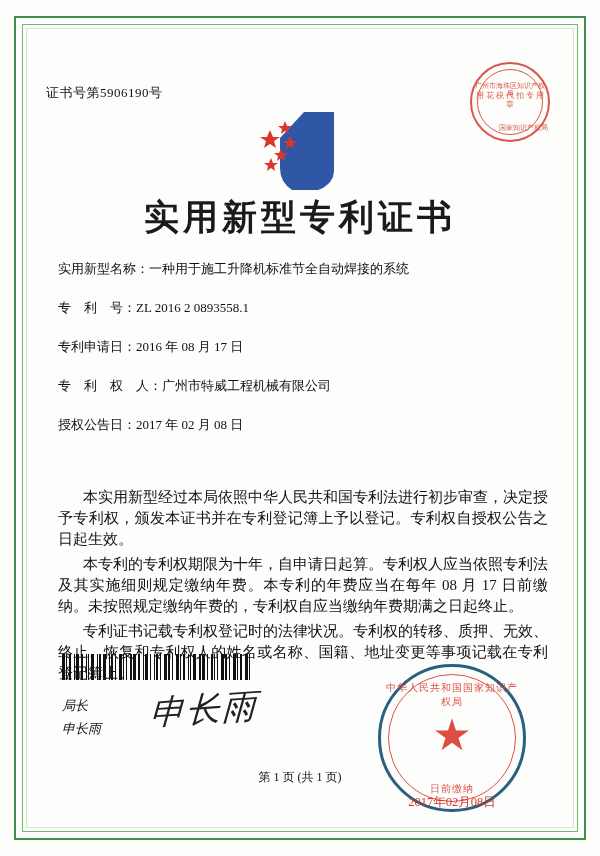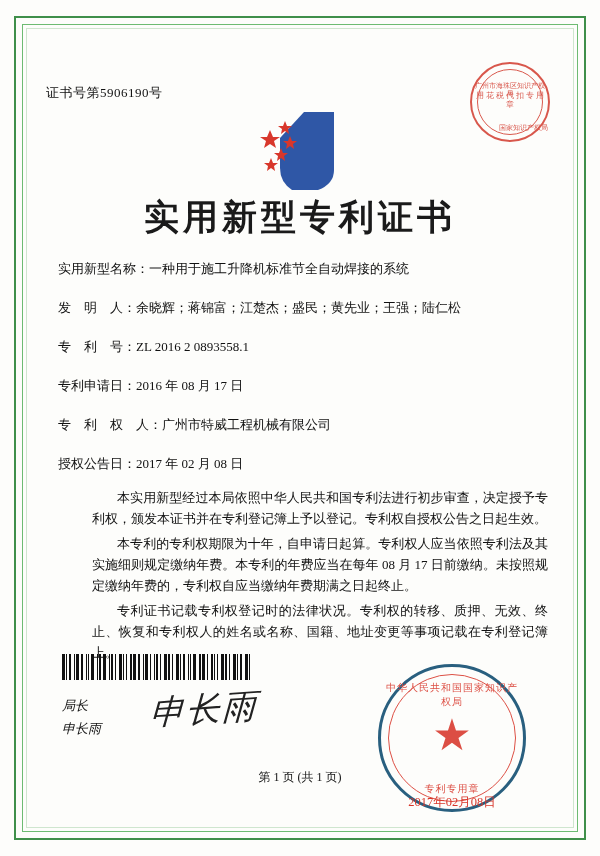--- a/index.html
+++ b/index.html
@@ -159,25 +159,24 @@
   .field-row .val {
     display: inline;
   }
 
   
   .paragraphs {
     position: absolute;
     left: 18px;
     right: 12px;
     top: 445px;
-    font-size: 13px;
+    font-size: 15px;
     line-height: 21px;
     color: #111;
     text-align: justify;
-    margin-left: 34px;
   }
   .paragraphs p {
     margin: 0 0 4px 0;
     text-indent: 25px;
   }
 
   
   .barcode {
     position: absolute;
     left: 22px;
@@ -313,23 +312,20 @@
       </svg>
     </div>
 
     <div class="title">实用新型专利证书</div>
 
     <div class="fields">
       <div class="field-row">
         <span class="lbl">实用新型名称：</span><span class="val">一种用于施工升降机标准节全自动焊接的系统</span>
       </div>
       <div class="field-row">
-        <span class="lbl">发　明　人：</span><span class="val">余晓辉；蒋锦富；江楚杰；盛民；黄先业；王强；陆仁松</span>
-      </div>
-      <div class="field-row">
         <span class="lbl">专　利　号：</span><span class="val">ZL 2016 2 0893558.1</span>
       </div>
       <div class="field-row">
         <span class="lbl">专利申请日：</span><span class="val">2016 年 08 月 17 日</span>
       </div>
       <div class="field-row">
         <span class="lbl">专　利　权　人：</span><span class="val">广州市特威工程机械有限公司</span>
       </div>
       <div class="field-row">
         <span class="lbl">授权公告日：</span><span class="val">2017 年 02 月 08 日</span>
@@ -347,19 +343,19 @@
     <div class="sig-block">
       <div>局长</div>
       <div>申长雨</div>
     </div>
     <div class="sig-hand">申长雨</div>
 
     <div class="big-seal">
       <div class="inner-ring"></div>
       <div class="arc-text top">中华人民共和国国家知识产权局</div>
       <div class="star">★</div>
-      <div class="arc-text bottom">专利专用章</div>
+      <div class="arc-text bottom">日前缴纳</div>
     </div>
     <div class="seal-date">2017年02月08日</div>
 
     <div class="footer">第 1 页 (共 1 页)</div>
   </div>
 </div>
 
 </body></html>

